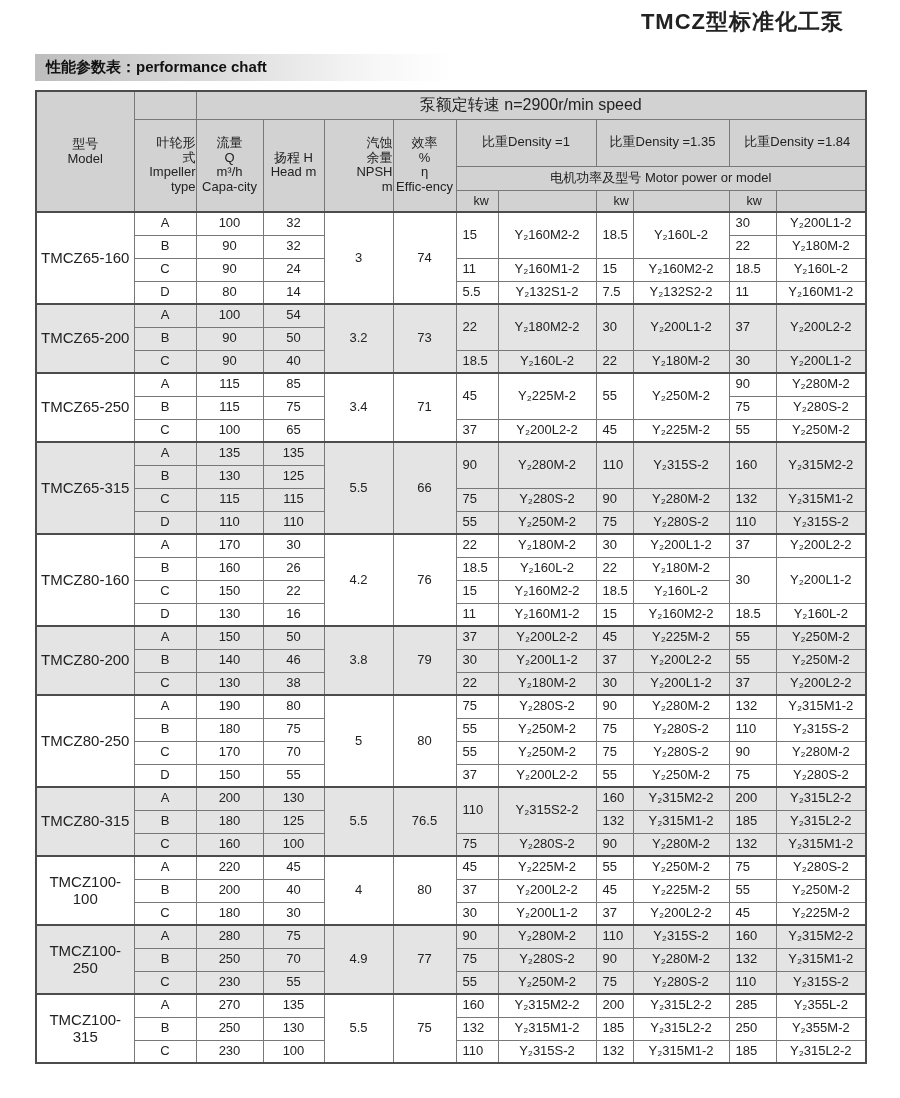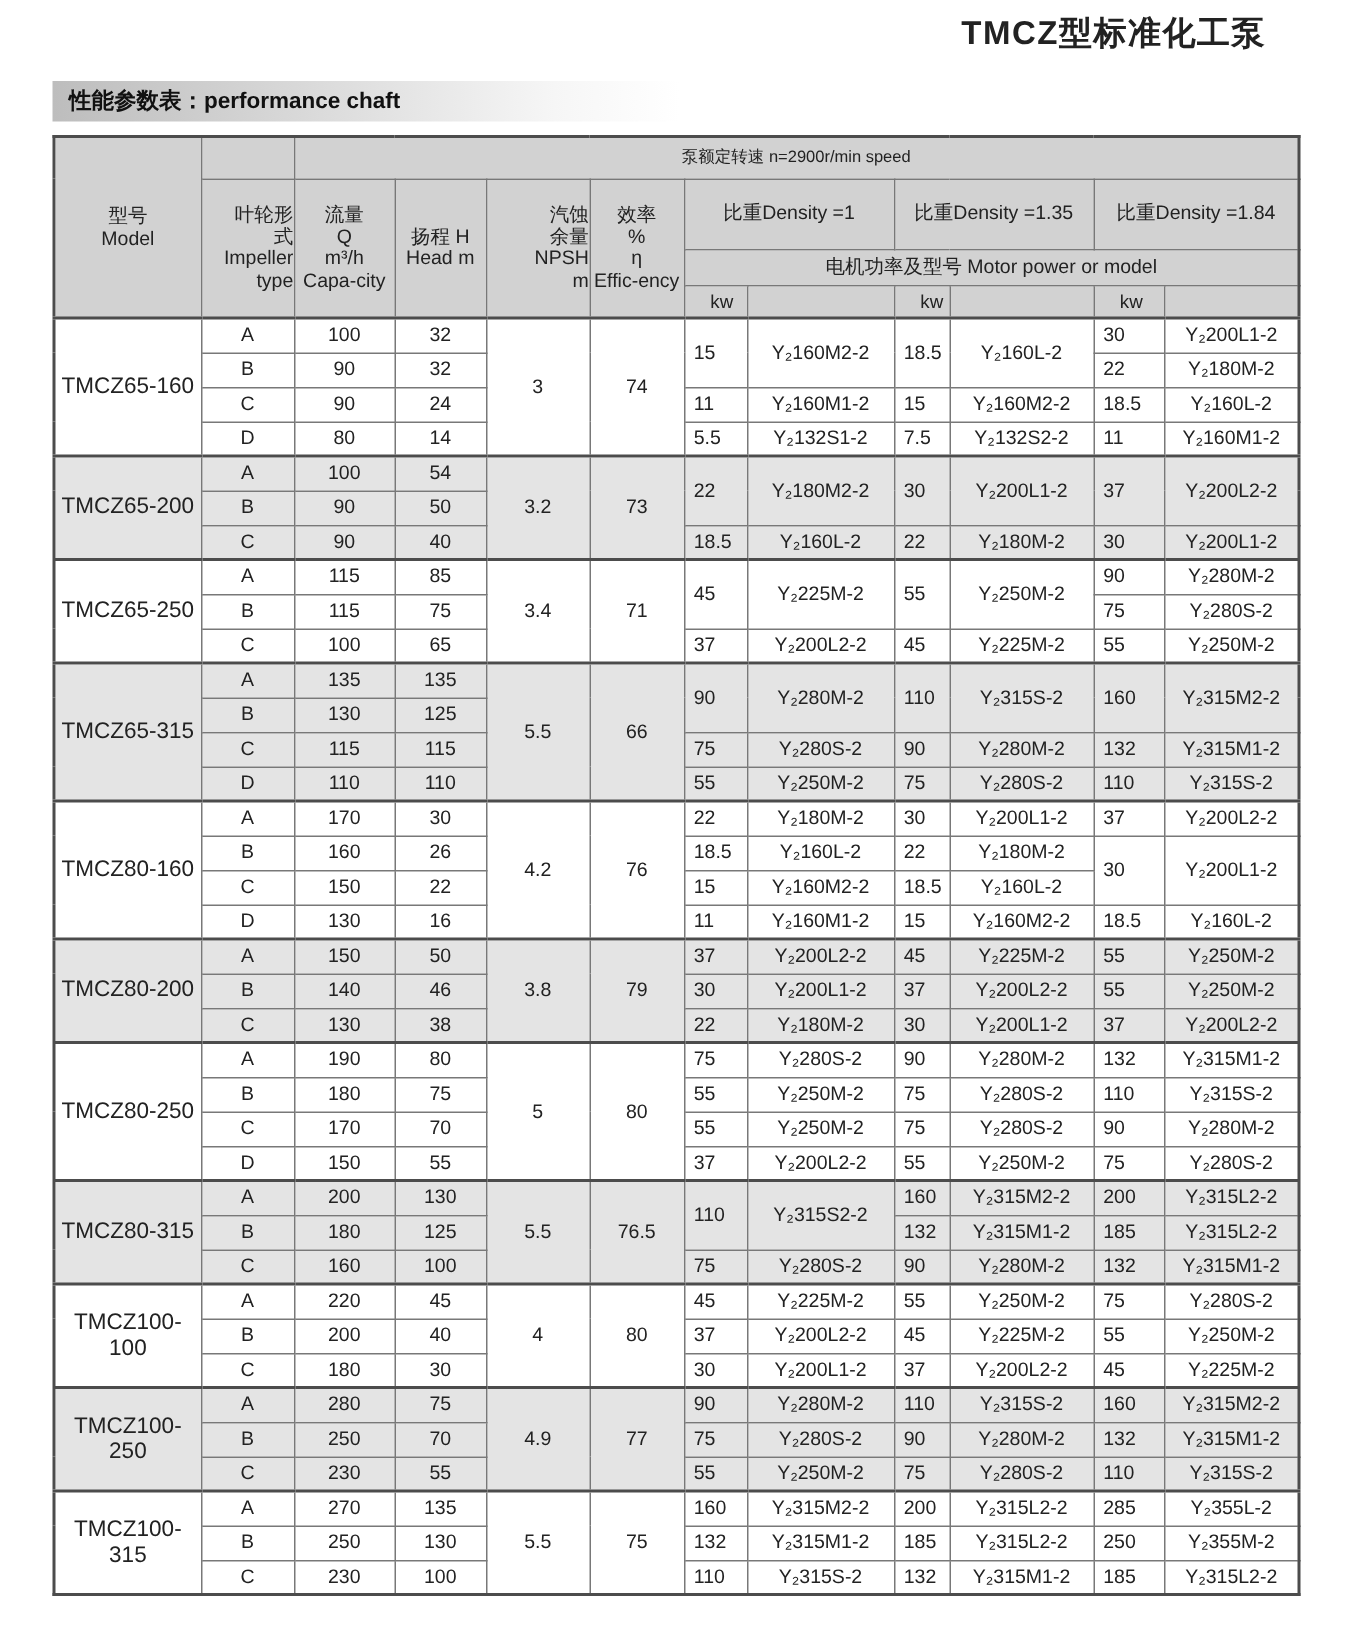--- a/index.html
+++ b/index.html
@@ -32,21 +32,21 @@
   th,td{
     border:1px solid var(--grid);
     font-size:13px;text-align:center;vertical-align:middle;
     padding:0;overflow:hidden;line-height:1.12;
   }
   thead th{background:var(--header-bg);font-weight:normal;white-space:pre-line;}
   thead tr.h1{height:28px;}
   thead tr.h2{height:47px;}
   thead tr.h3{height:24px;}
   thead tr.h4{height:22px;}
-  .th-speed{font-size:11px;}
+  .th-speed{font-size:16px;}
   .th-impeller,.th-npsh{text-align:right;padding-left:8px;}
   .th-kw{text-align:left;padding-left:17px;font-size:12.5px;}
   tbody td{height:23px;background:#ffffff;}
   tbody tr.shaded td{background:var(--stripe-bg);}
   tbody tr.group-start td{border-top:2px solid var(--grid-strong);}
   td.kw-cell{text-align:left;padding-left:6px;}
   td.model-cell{font-size:15px;}
 </style>
 </head>
 <body>

